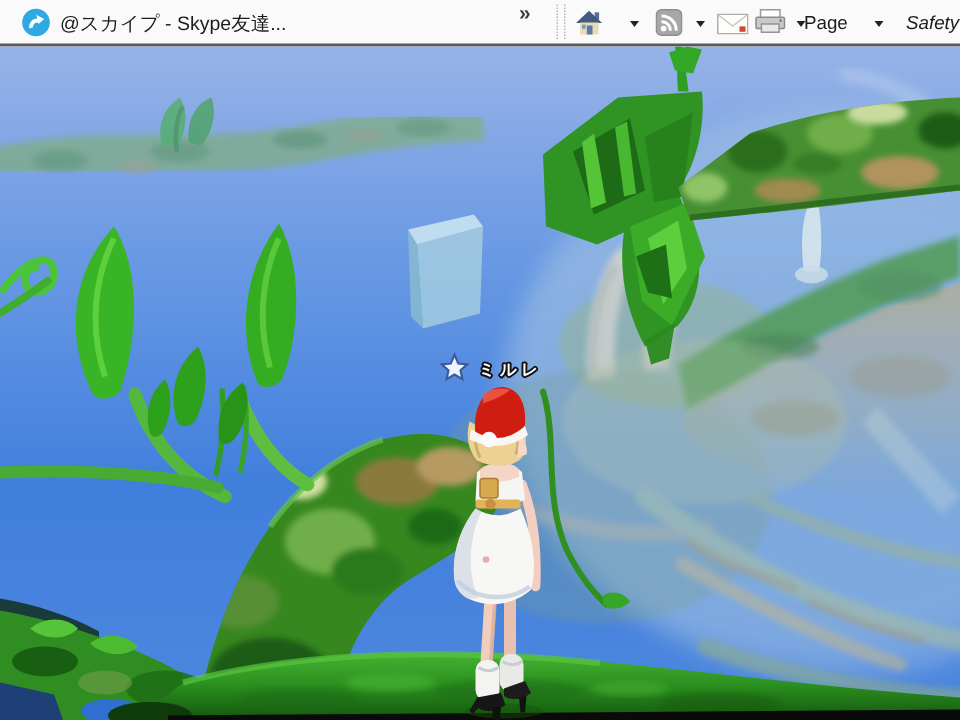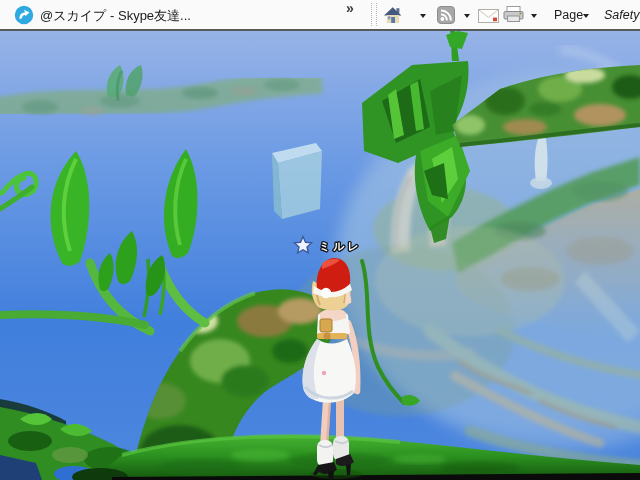--- a/index.html
+++ b/index.html
@@ -34,21 +34,21 @@
   .i-feed{left:437px;top:6px;width:18px;height:18px;}
   .dd2{left:464px;top:14px;}
   .i-mail{left:478px;top:9px;width:21px;height:14px;}
   .i-print{left:503px;top:6px;width:21px;height:17px;}
   .dd3{left:531px;top:14px;}
   .dd{width:0;height:0;border-left:3.5px solid transparent;
       border-right:3.5px solid transparent;border-top:4px solid #222;}
   .menu-label{
     font-size:12.5px;color:#1b1b1b;top:8px;white-space:nowrap;
   }
-  .page-btn{left:554px;}
+  .page-btn{left:536px;}
   .page-dd{left:583px;top:14px;}
   .safety-btn{left:604px;font-style:italic;}
   
   .game{
     position:absolute;top:31px;left:0;width:640px;height:406px;
   }
   .game svg{display:block;}
   .player-name{
     font-family:"Liberation Sans","DejaVu Sans",sans-serif;
     font-size:11px;font-weight:bold;letter-spacing:3px;

